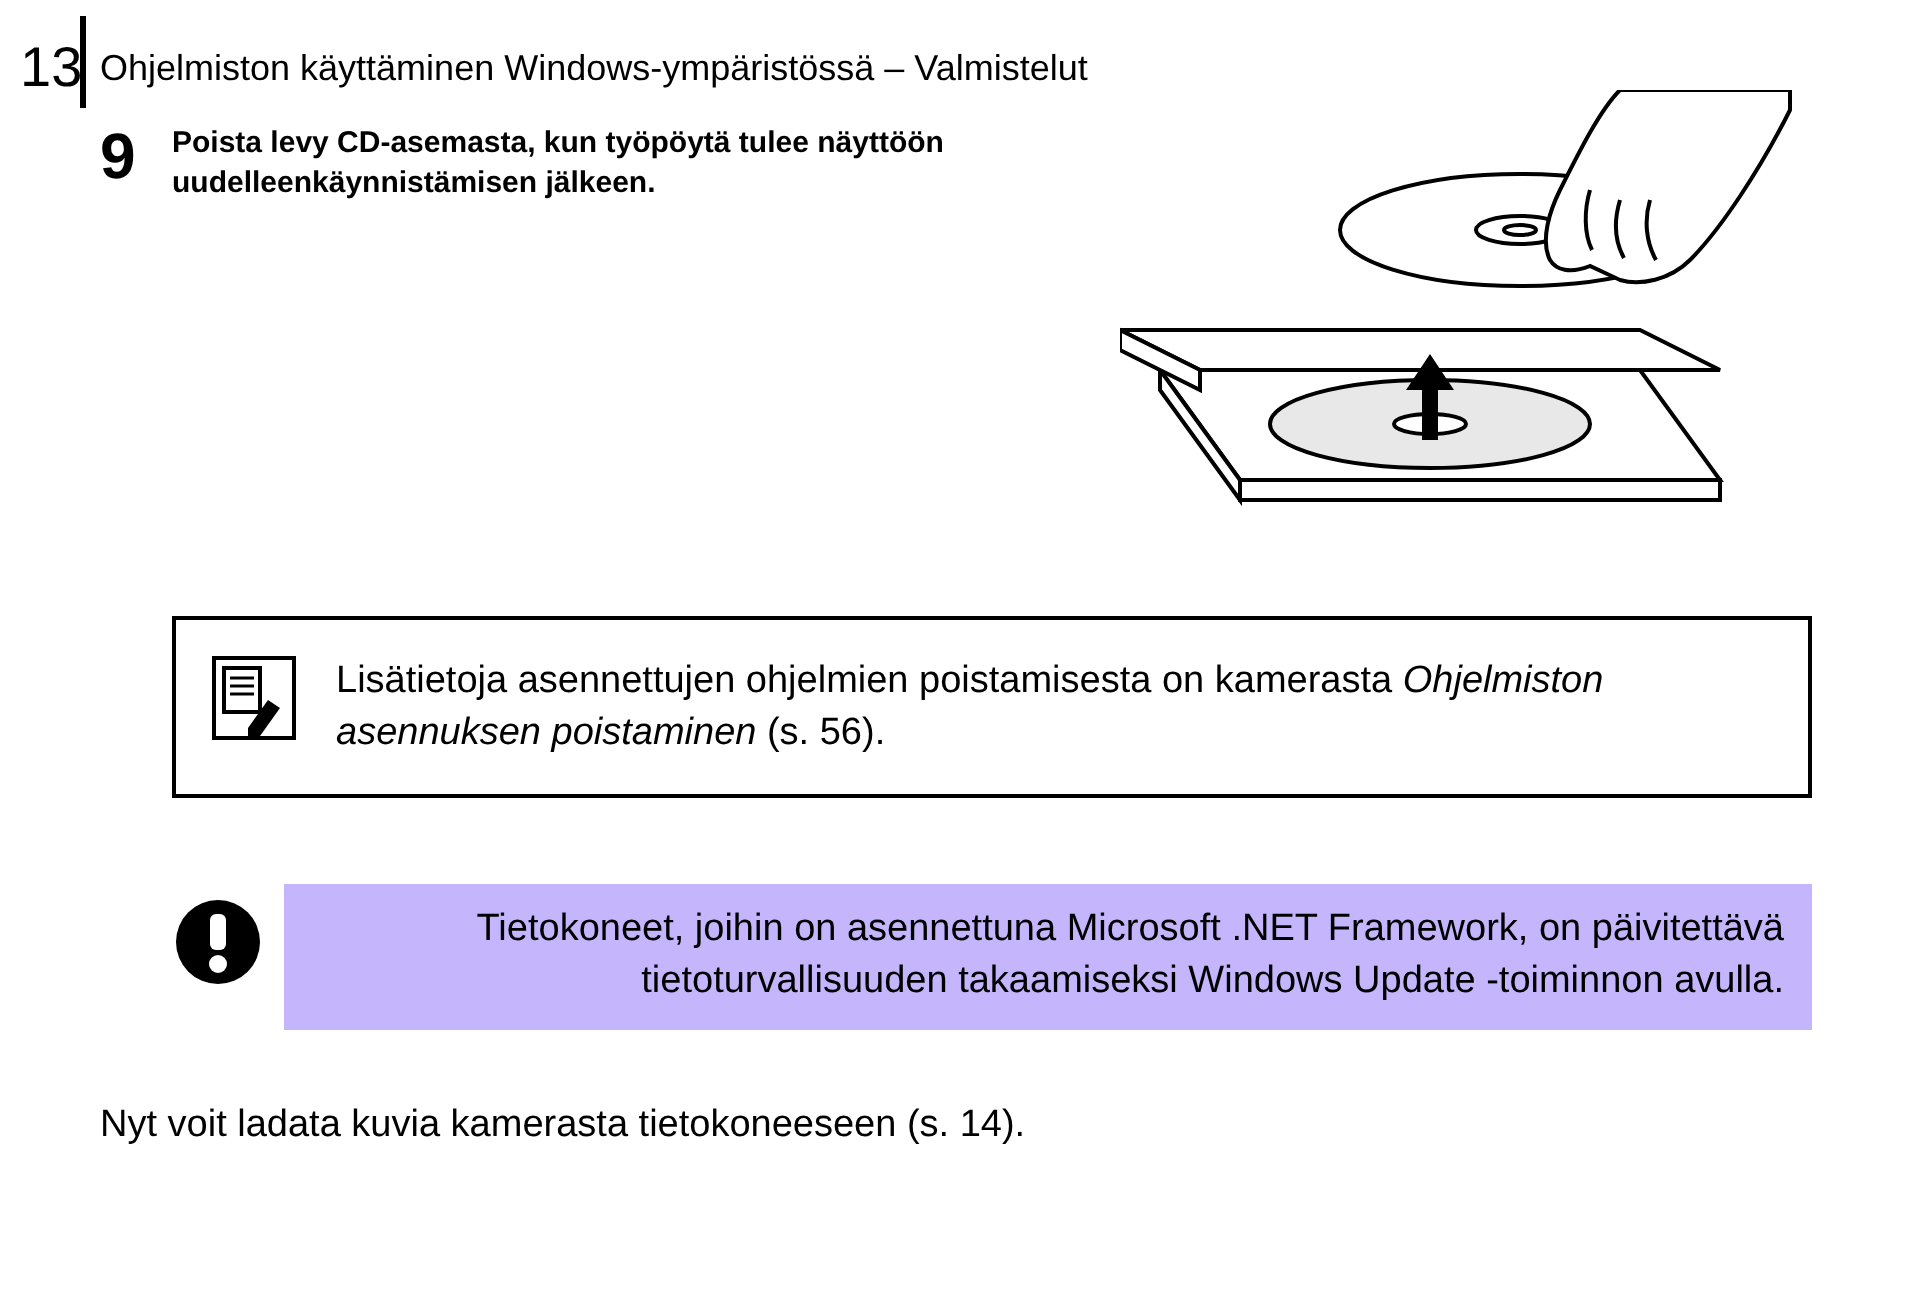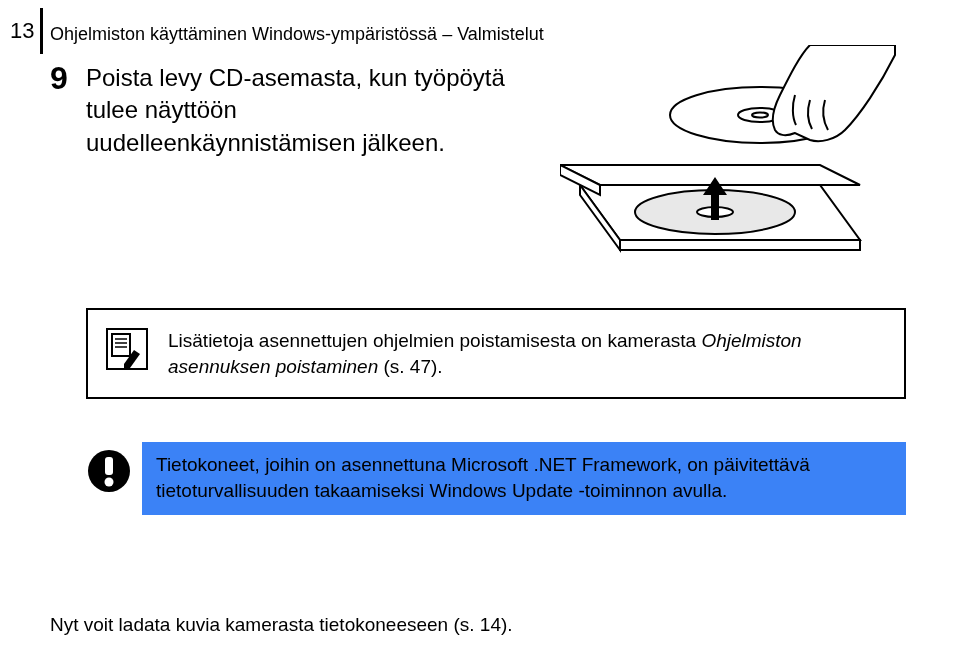--- a/index.html
+++ b/index.html
@@ -9,21 +9,21 @@
     background: #fff;
     font-family: Arial, Helvetica, sans-serif;
     color: #000;
     position: relative;
     padding: 20px 50px 20px 15px;
   }
   .page-num {
     position: absolute;
     top: 18px;
     left: 10px;
-    font-size: 22px;
+    font-size: 28px;
     font-weight: 400;
   }
   .divider {
     position: absolute;
     top: 8px;
     left: 40px;
     width: 3px;
     height: 46px;
     background: #000;
   }
@@ -39,22 +39,23 @@
     top: 60px;
     left: 50px;
     font-size: 32px;
     font-weight: 900;
   }
   .step-text {
     position: absolute;
     top: 62px;
     left: 86px;
     width: 420px;
-    font-size: 24px;
+    font-size: 15px;
     line-height: 1.35;
+    font-weight: bold;
   }
   .illustration {
     position: absolute;
     top: 45px;
     left: 560px;
     width: 340px;
     height: 230px;
   }
   .info-box {
     position: absolute;
@@ -85,31 +86,32 @@
     align-items: flex-start;
   }
   .warn-icon {
     width: 46px;
     height: 46px;
     flex: 0 0 46px;
     margin-right: 10px;
     margin-top: 6px;
   }
   .warn-box {
-    background: #3b82f6;
+    background: #c4b5fd;
     padding: 10px 14px 12px 14px;
     flex: 1;
+    text-align: right;
   }
   .warn-text {
     font-size: 19px;
     line-height: 1.35;
   }
   .footer-line {
     position: absolute;
-    top: 614px;
+    top: 552px;
     left: 50px;
     font-size: 19px;
   }
 </style>
 </head>
 <body>
 
 <div class="page-num">13</div>
 <div class="divider"></div>
 <div class="header-line">Ohjelmiston käyttäminen Windows-ympäristössä – Valmistelut</div>
@@ -159,21 +161,21 @@
     <svg viewBox="0 0 42 42" width="42" height="42">
       <rect x="1" y="1" width="40" height="40" fill="#fff" stroke="#000" stroke-width="2"></rect>
       <rect x="6" y="6" width="18" height="22" fill="#fff" stroke="#000" stroke-width="2"></rect>
       <line x1="9" y1="11" x2="21" y2="11" stroke="#000" stroke-width="1.5"></line>
       <line x1="9" y1="15" x2="21" y2="15" stroke="#000" stroke-width="1.5"></line>
       <line x1="9" y1="19" x2="21" y2="19" stroke="#000" stroke-width="1.5"></line>
       <path d="M 18 36 L 28 22 L 34 26 L 24 40 L 18 40 Z" fill="#000"></path>
     </svg>
   </div>
   <div class="info-text">
-    <span>Lisätietoja asennettujen ohjelmien poistamisesta on kamerasta </span><span class="italic">Ohjelmiston asennuksen poistaminen</span><span> (s. 47).</span>
+    <span>Lisätietoja asennettujen ohjelmien poistamisesta on kamerasta </span><span class="italic">Ohjelmiston asennuksen poistaminen</span><span> (s. 56).</span>
   </div>
 </div>
 
 <div class="warn-row">
   <div class="warn-icon">
     <svg viewBox="0 0 46 46" width="46" height="46">
       <circle cx="23" cy="23" r="21" fill="#000"></circle>
       <rect x="19" y="9" width="8" height="18" rx="3" fill="#fff"></rect>
       <circle cx="23" cy="34" r="4.5" fill="#fff"></circle>
     </svg>

